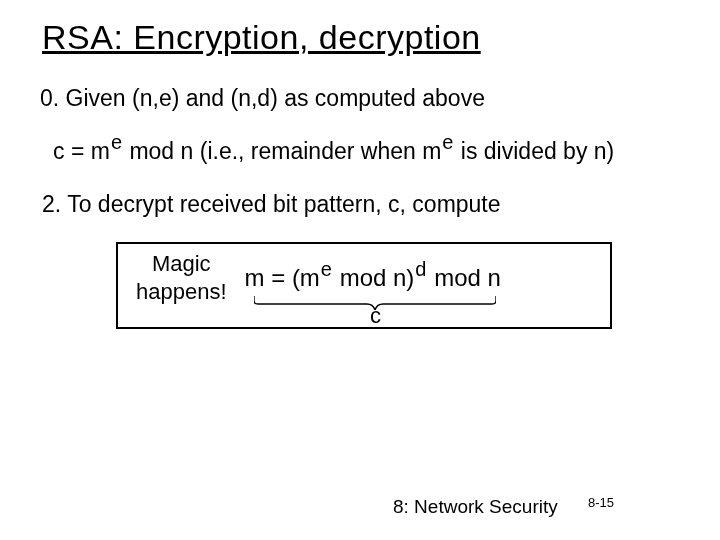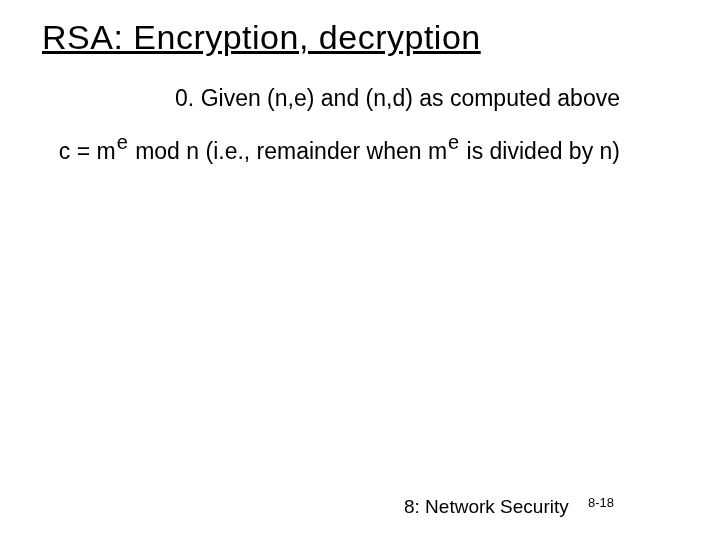--- a/index.html
+++ b/index.html
@@ -25,21 +25,20 @@
     margin-bottom: 26px;
     letter-spacing: 0.5px;
   }
   .line {
     font-size: 23px;
     line-height: 1.35;
     margin-bottom: 10px;
   }
   .group {
     margin-bottom: 22px;
-    text-align: right;
   }
   .indent {
     margin-left: 11px;
   }
   .magic-box {
     border: 2px solid #000;
     display: flex;
     align-items: center;
     margin: 22px 0 0 74px;
     padding: 6px 18px 22px 18px;
@@ -71,21 +70,21 @@
   .underbrace {
     position: absolute;
     left: 136px;
     bottom: 17px;
     width: 242px;
     height: 14px;
   }
   .footer-chapter {
     position: absolute;
     bottom: 22px;
-    left: 404px;
+    left: 393px;
     font-size: 19px;
   }
   .footer-page {
     position: absolute;
     bottom: 30px;
     right: 34px;
     font-size: 13px;
   }
   .step0 { margin-left: -2px; }
 </style>
@@ -103,19 +102,36 @@
     </div>
   </div>
 
   <div class="group">
     <div class="line indent">
       <span>c = m</span><span class="sup">e</span><span> mod  n</span><span>  (i.e., remainder when m</span><span class="sup">e</span><span> is divided by n)</span>
     </div>
   </div>
 
   <div class="group">
+    <div class="line">
+      <span>2.</span>
+      <span>To decrypt received bit pattern, c, compute</span>
+    </div>
   </div>
 
+  <div class="magic-box">
+    <div class="magic-label">
+      <span>Magic</span><br>
+      <span>happens!</span>
+    </div>
+    <div class="magic-formula">
+      <span>m  =  (m</span><span class="sup">e</span><span> mod  n)</span><span class="sup">d</span><span> mod  n</span>
+    </div>
+    <svg class="underbrace" viewBox="0 0 240 14" preserveAspectRatio="none">
+      <path d="M0 0 L0 5 Q0 8 4 8 L112 8 Q118 8 120 14 Q122 8 128 8 L236 8 Q240 8 240 5 L240 0" fill="none" stroke="#000" stroke-width="1.4"></path>
+    </svg>
+    <div class="sub-c">c</div>
+  </div>
 
   <div class="footer-chapter">8: Network Security</div>
-  <div class="footer-page">8-18</div>
+  <div class="footer-page">8-15</div>
 
 </div>
 
 </body></html>

